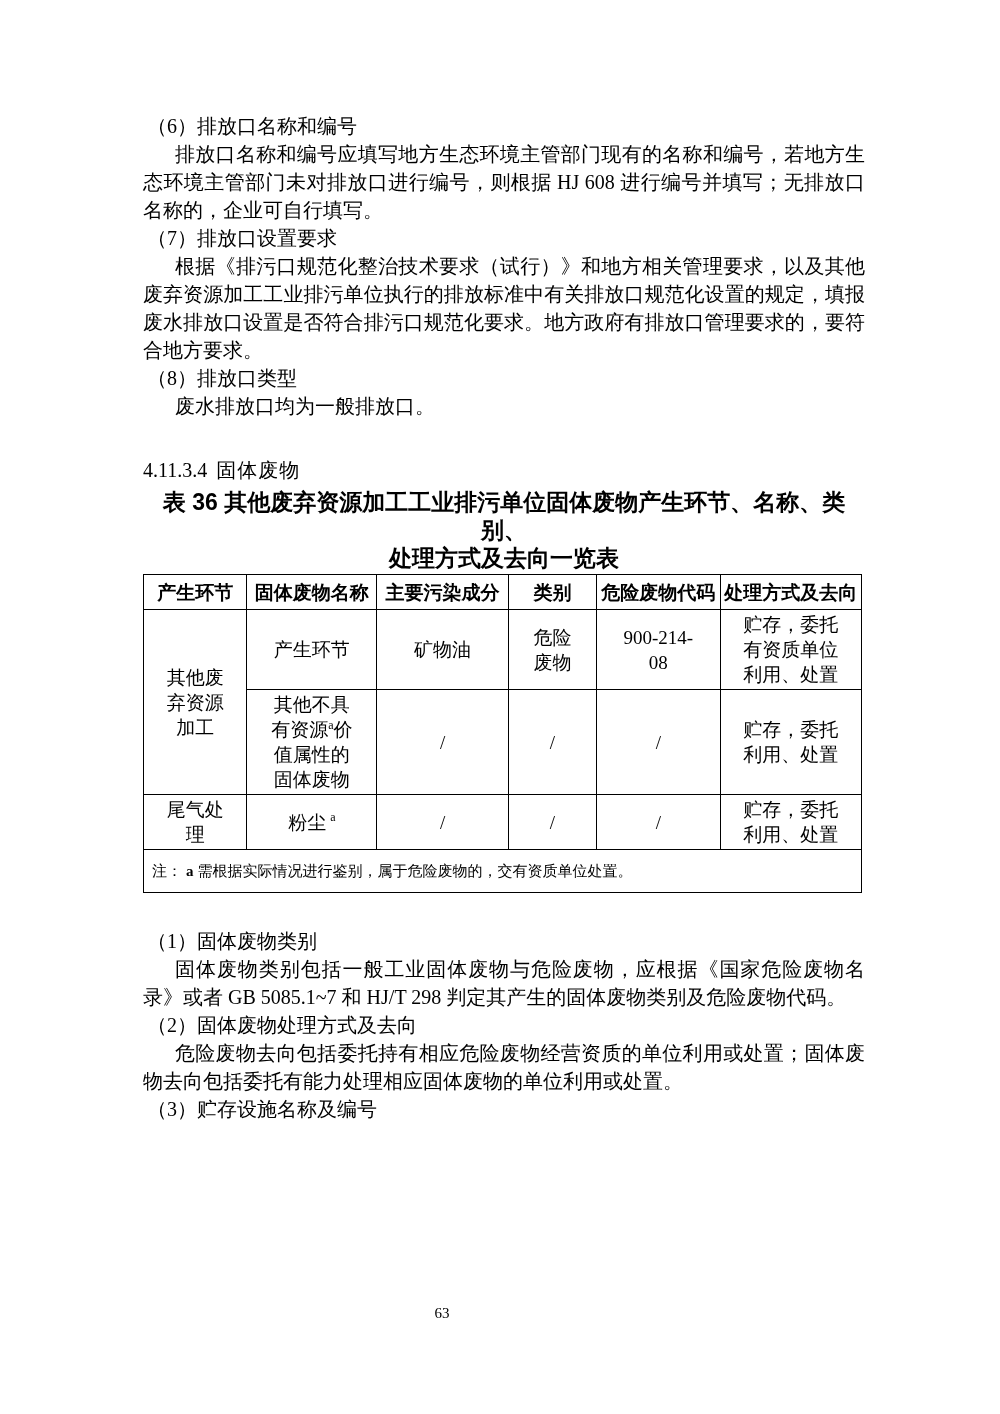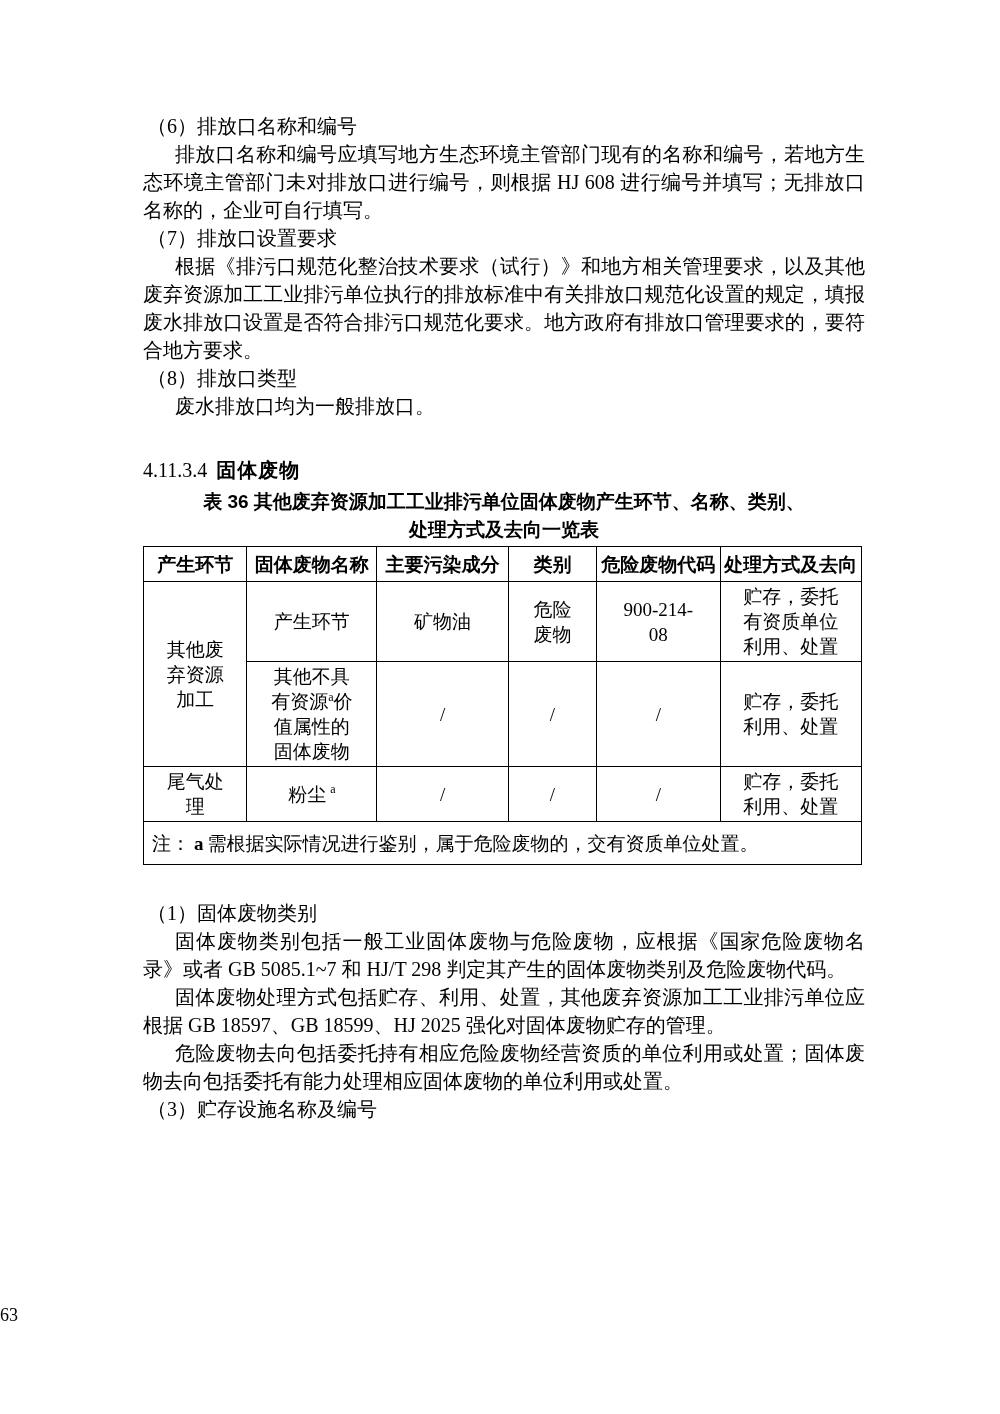--- a/index.html
+++ b/index.html
@@ -27,32 +27,32 @@
 
   .sec-heading {
     margin-top: 36px;
     font-size: 20px;
     line-height: 28px;
     text-align: left;
   }
   .sec-num { font-family: "Liberation Serif", "DejaVu Serif", serif; font-weight: 400; }
   .sec-title {
     font-family: "Liberation Sans", "DejaVu Sans", sans-serif;
-    font-weight: 700;
+    font-weight: 400;
     margin-left: 9px;
     letter-spacing: 1px;
   }
   .intro { margin-top: 14px; }
 
   .table-title {
     margin-top: 4px;
     text-align: center;
     font-family: "Liberation Sans", "DejaVu Sans", sans-serif;
     font-weight: 700;
-    font-size: 19px;
+    font-size: 23px;
     line-height: 28px;
   }
 
   table.waste-table {
     border-collapse: collapse;
     table-layout: fixed;
     width: 719px;
     margin-top: 2px;
     border-radius: 11px;
   }
@@ -72,34 +72,35 @@
     height: 30px;
     padding: 2px 2px;
   }
   .r1 { height: 53px; }
   .r2 { height: 58px; }
   .r3 { height: 38px; }
   .note-row td {
     text-align: left;
     height: 34px;
     padding: 4px 8px;
-    font-size: 19px;
+    font-size: 15px;
   }
   .note-marker { font-weight: 700; font-family: "Liberation Serif", "DejaVu Serif", serif; margin: 0 4px; }
   sup.mark { font-size: 12px; line-height: 0; }
   .sup-gap { margin-left: 4px; }
 
   .after-table { margin-top: 34px; }
 
   .footer {
     position: absolute;
     top: 1305px;
     left: 0;
     width: 100%;
-    font-size: 18px;
+    text-align: center;
+    font-size: 15px;
     font-family: "Liberation Serif", "DejaVu Serif", serif;
   }
 </style>
 </head>
 <body>
 
 <div class="page">
   <div class="content">
 
     <p class="h-item">（6）排放口名称和编号</p>
@@ -167,20 +168,20 @@
       <tr class="note-row">
         <td colspan="6">
           <span>注：</span><span class="note-marker">a</span><span>需根据实际情况进行鉴别，属于危险废物的，交有资质单位处置。</span>
         </td>
       </tr>
     </tbody>
       </table>
 
     <p class="h-item after-table">（1）固体废物类别</p>
     <p class="para">固体废物类别包括一般工业固体废物与危险废物，应根据《国家危险废物名录》或者 GB 5085.1~7 和 HJ/T 298 判定其产生的固体废物类别及危险废物代码。</p>
-    <p class="para">固体废物处理方式包括贮存、利用、处置，其他废弃资源加工工业排污单位应根据 GB 18597、GB 18599、HJ 2025 强化对固体废物贮存的管理。</p>
+    <p class="h-item">（2）固体废物处理方式及去向</p>
     <p class="para">危险废物去向包括委托持有相应危险废物经营资质的单位利用或处置；固体废物去向包括委托有能力处理相应固体废物的单位利用或处置。</p>
     <p class="h-item">（3）贮存设施名称及编号</p>
 
   </div>
 
   <div class="footer">63</div>
 </div>
 
 </body></html>

